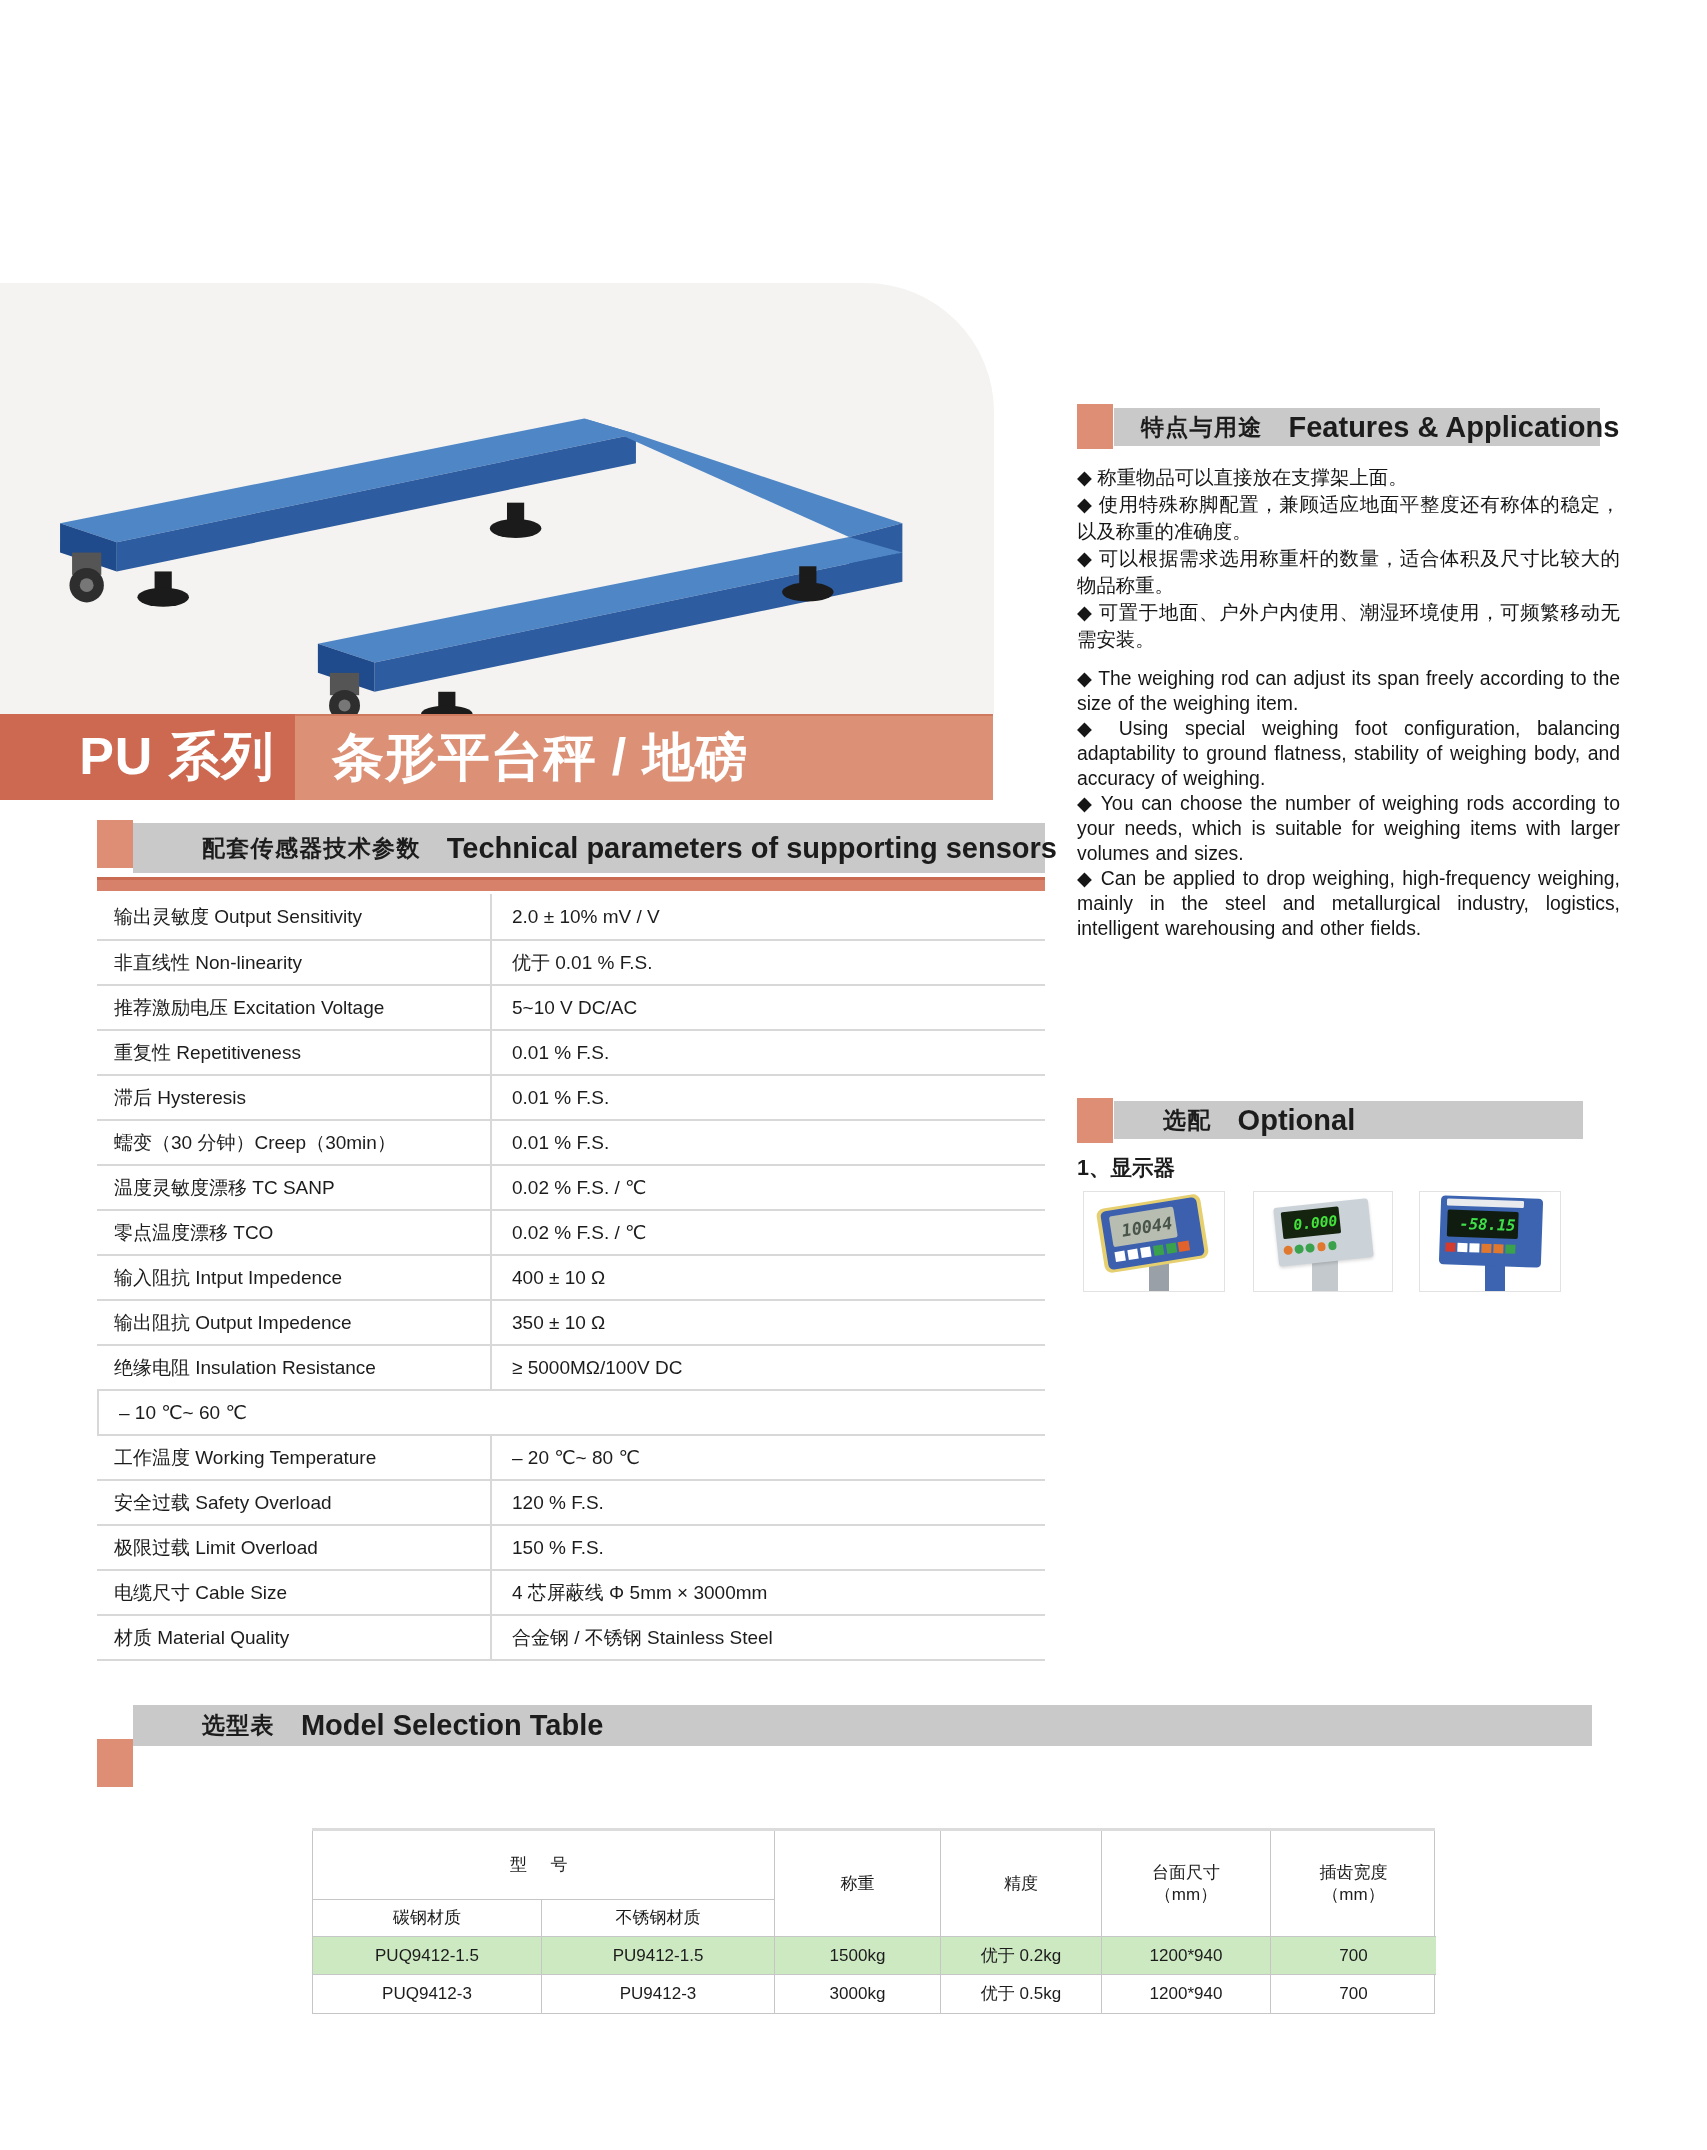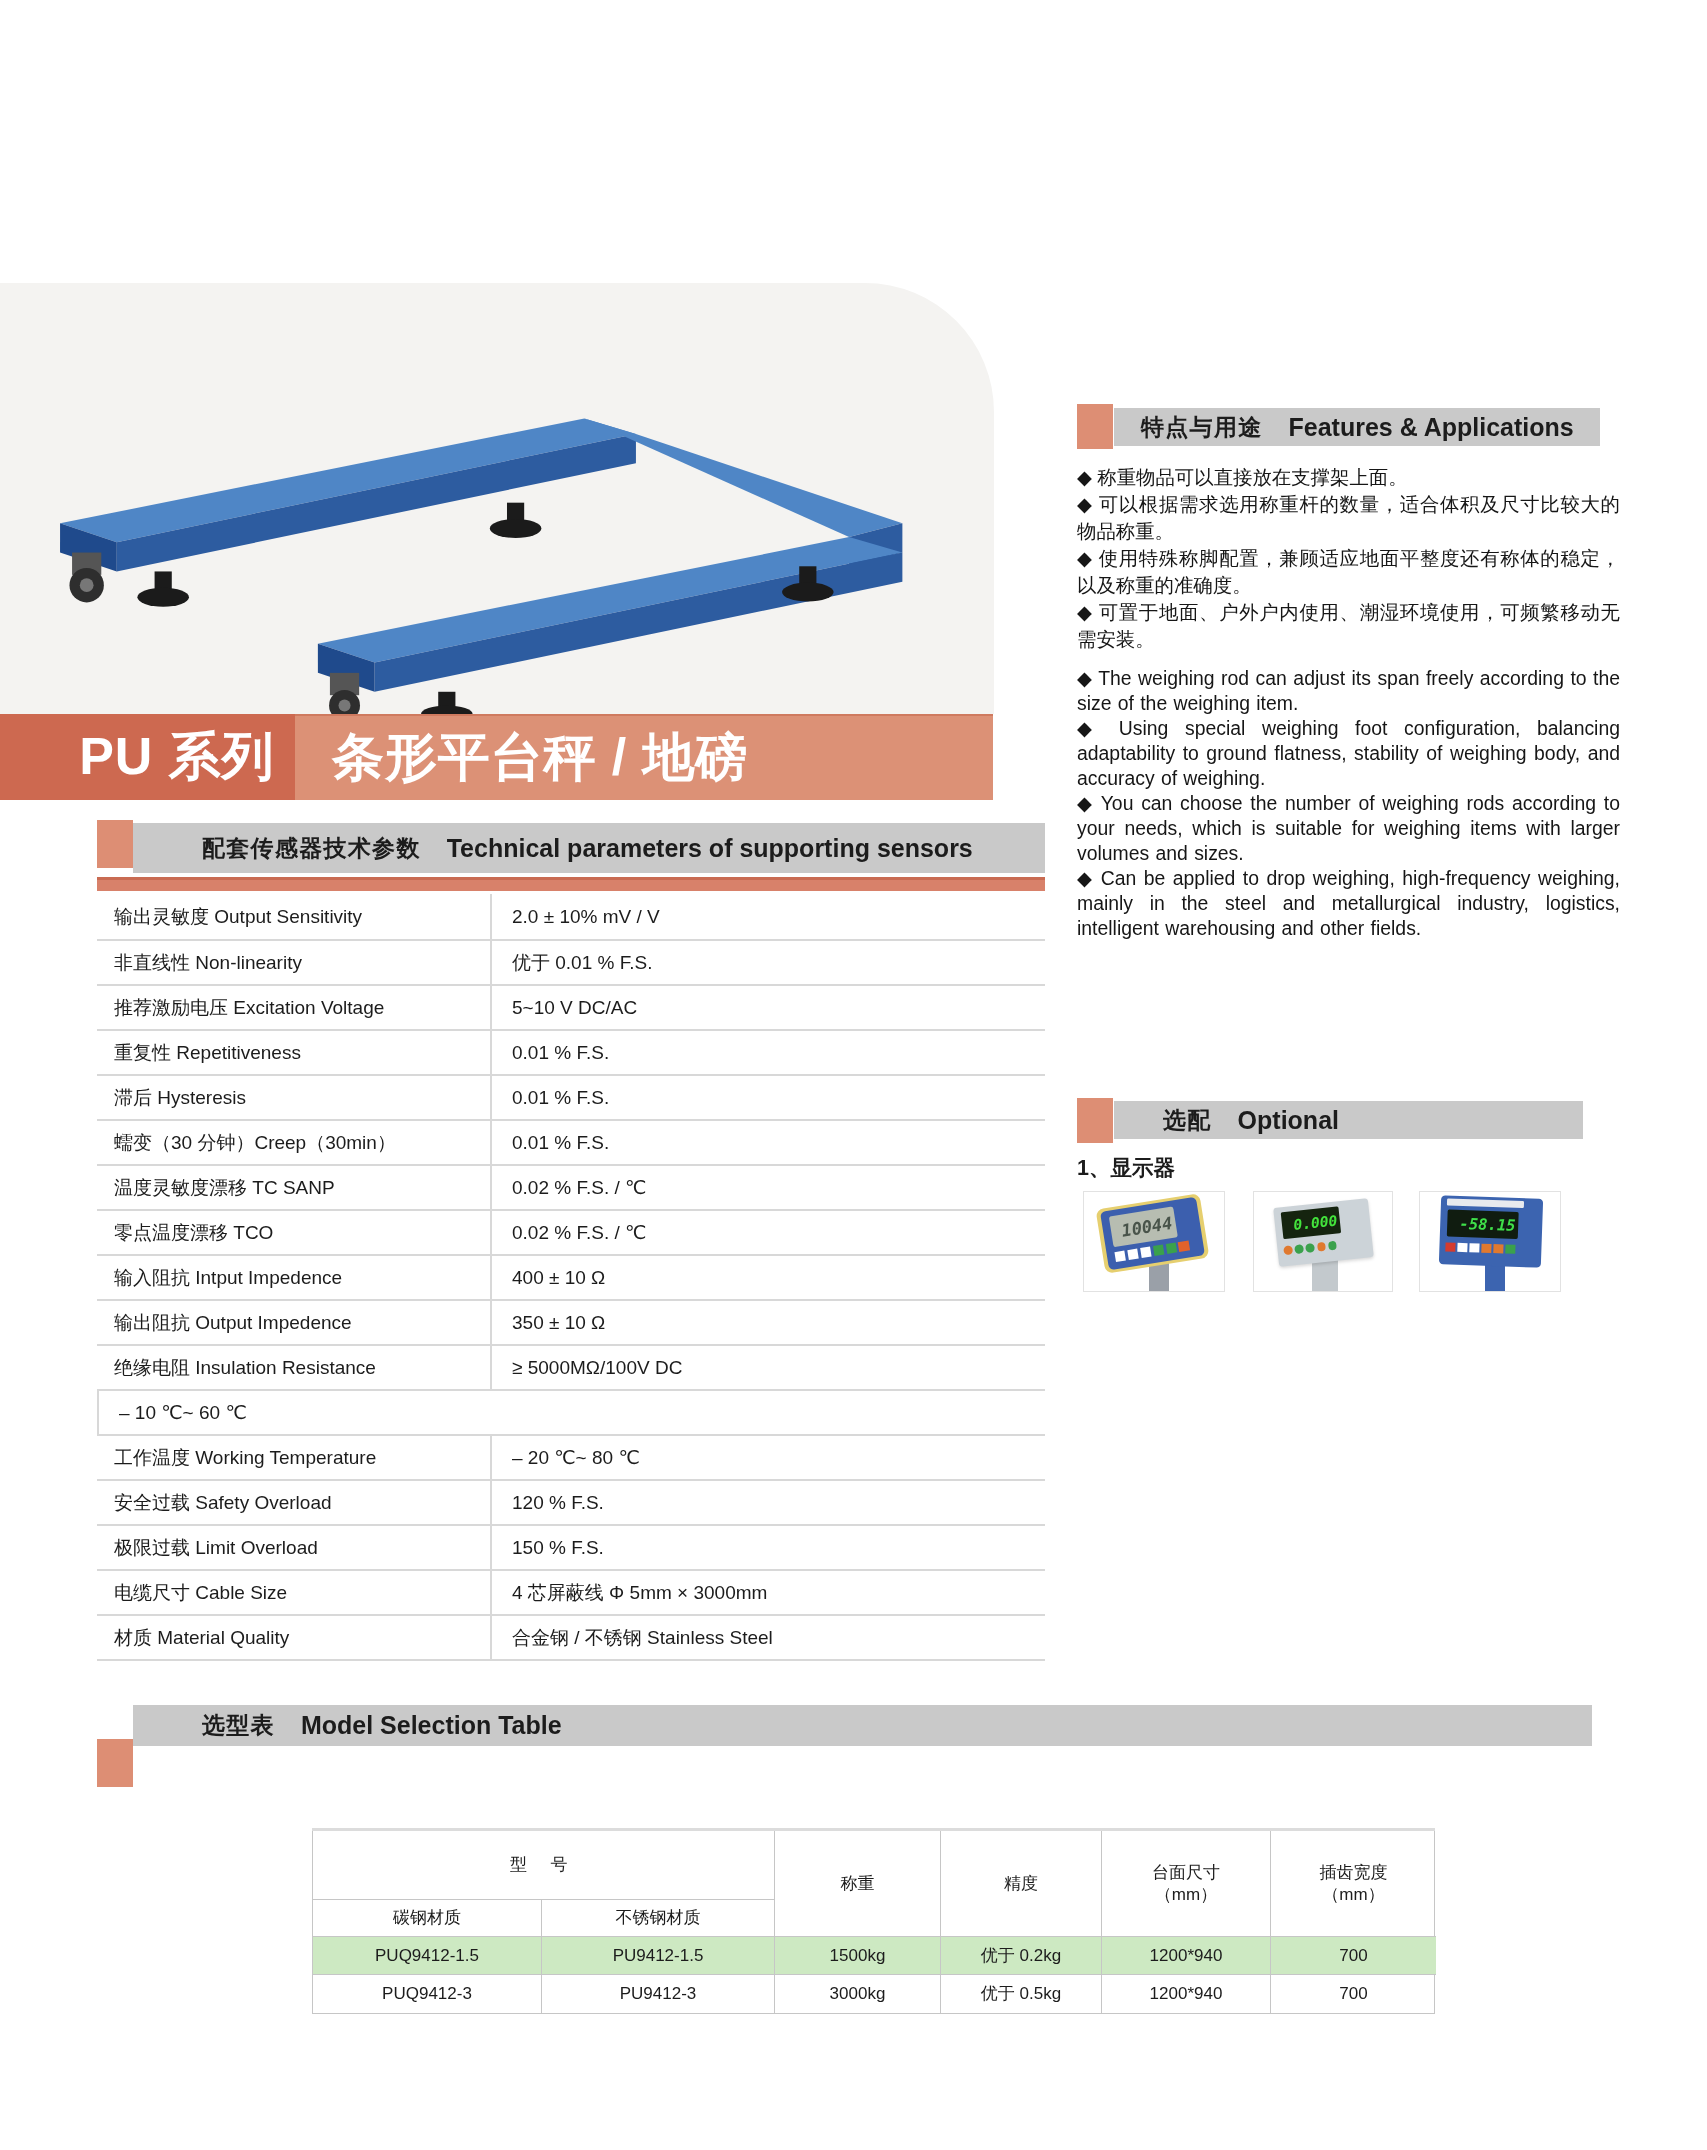--- a/index.html
+++ b/index.html
@@ -15,21 +15,21 @@
   .banner-dark{position:absolute;left:0;top:714px;width:295px;height:86px;background:#cd6950;
                display:flex;align-items:center;justify-content:flex-end;padding-right:20.6px;box-sizing:border-box;}
   .banner-light{position:absolute;left:295px;top:714px;width:698px;height:86px;background:#dc9176;
                border-top:2.6px solid #cf7a5f;display:flex;align-items:center;padding-left:37px;box-sizing:border-box;}
   .banner-dark span,.banner-light span{font-size:52px;font-weight:bold;color:#ffffff;letter-spacing:0.9px;white-space:nowrap;}
 
   
   .sq{position:absolute;width:36px;background:#dd8e74;}
   .bar{position:absolute;background:#c9c9c9;display:flex;align-items:center;box-sizing:border-box;}
   .bar .cn{font-weight:bold;font-size:23px;letter-spacing:1.3px;white-space:nowrap;}
-  .bar .en{font-weight:bold;font-size:25px;margin-left:26px;letter-spacing:0;white-space:nowrap;}
+  .bar .en{font-weight:bold;font-size:29px;margin-left:26px;letter-spacing:0;white-space:nowrap;}
 
   
   .bullets{position:absolute;left:1077px;width:543px;}
   .bullets p{margin:0;text-align:justify;color:#161616;}
   .bullets.cn p{font-size:19.4px;line-height:27px;}
   .bullets.en p{font-size:19.4px;line-height:25px;word-spacing:0.9px;}
 
   
   .salmon-rule{position:absolute;left:97px;top:877px;width:948px;height:11.2px;
                background:#d8816a;border-top:3.4px solid #c96b52;box-sizing:content-box;}
@@ -101,22 +101,22 @@
   </div>
 
   <div class="sq" style="left:1077px;top:404px;height:45px;"></div>
   <div class="bar" style="left:1114px;top:408px;width:486px;height:38px;padding-left:27px;">
     <span class="cn">特点与用途</span>
     <span class="en">Features &amp; Applications</span>
   </div>
 
   <div class="bullets cn" style="top:464px;">
     <p>◆ 称重物品可以直接放在支撑架上面。</p>
+    <p>◆ 使用特殊称脚配置，兼顾适应地面平整度还有称体的稳定，以及称重的准确度。</p>
     <p>◆ 可以根据需求选用称重杆的数量，适合体积及尺寸比较大的物品称重。</p>
-    <p>◆ 使用特殊称脚配置，兼顾适应地面平整度还有称体的稳定，以及称重的准确度。</p>
     <p>◆ 可置于地面、户外户内使用、潮湿环境使用，可频繁移动无需安装。</p>
   </div>
 
   <div class="bullets en" style="top:666px;">
     <p>◆ The weighing rod can adjust its span freely according to the size of the weighing item.</p>
     <p>◆ Using special weighing foot configuration, balancing adaptability to ground flatness, stability of weighing body, and accuracy of weighing.</p>
     <p>◆ You can choose the number of weighing rods according to your needs, which is suitable for weighing items with larger volumes and sizes.</p>
     <p>◆ Can be applied to drop weighing, high-frequency weighing, mainly in the steel and metallurgical industry, logistics, intelligent warehousing and other fields.</p>
   </div>
 

